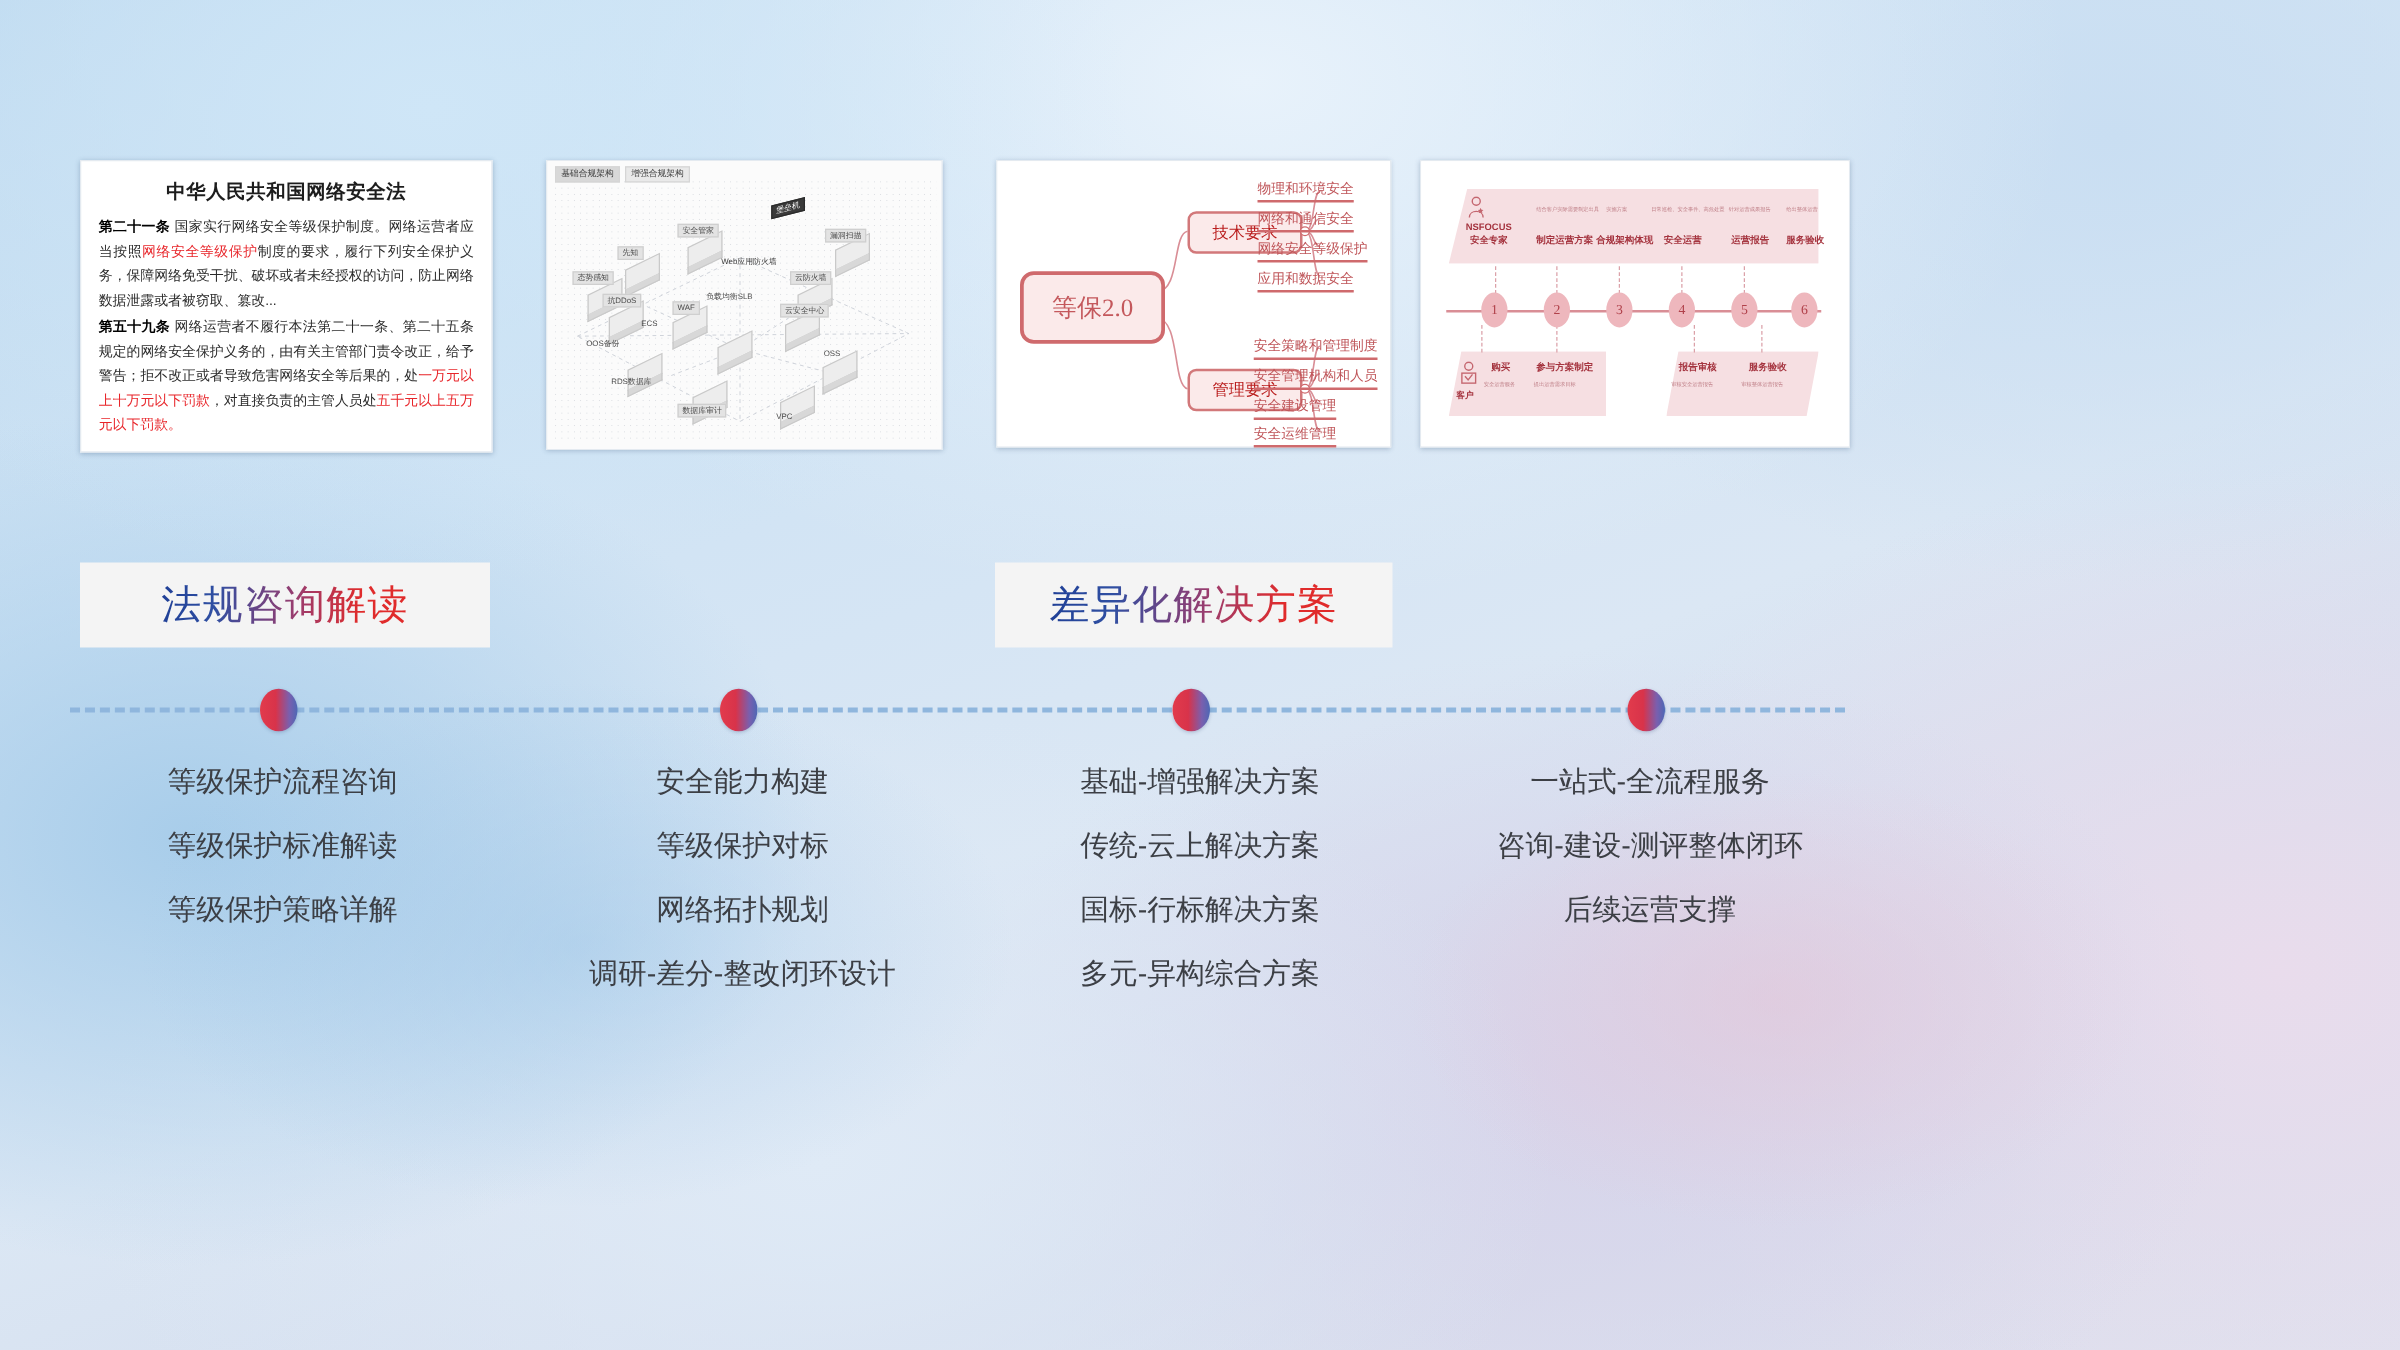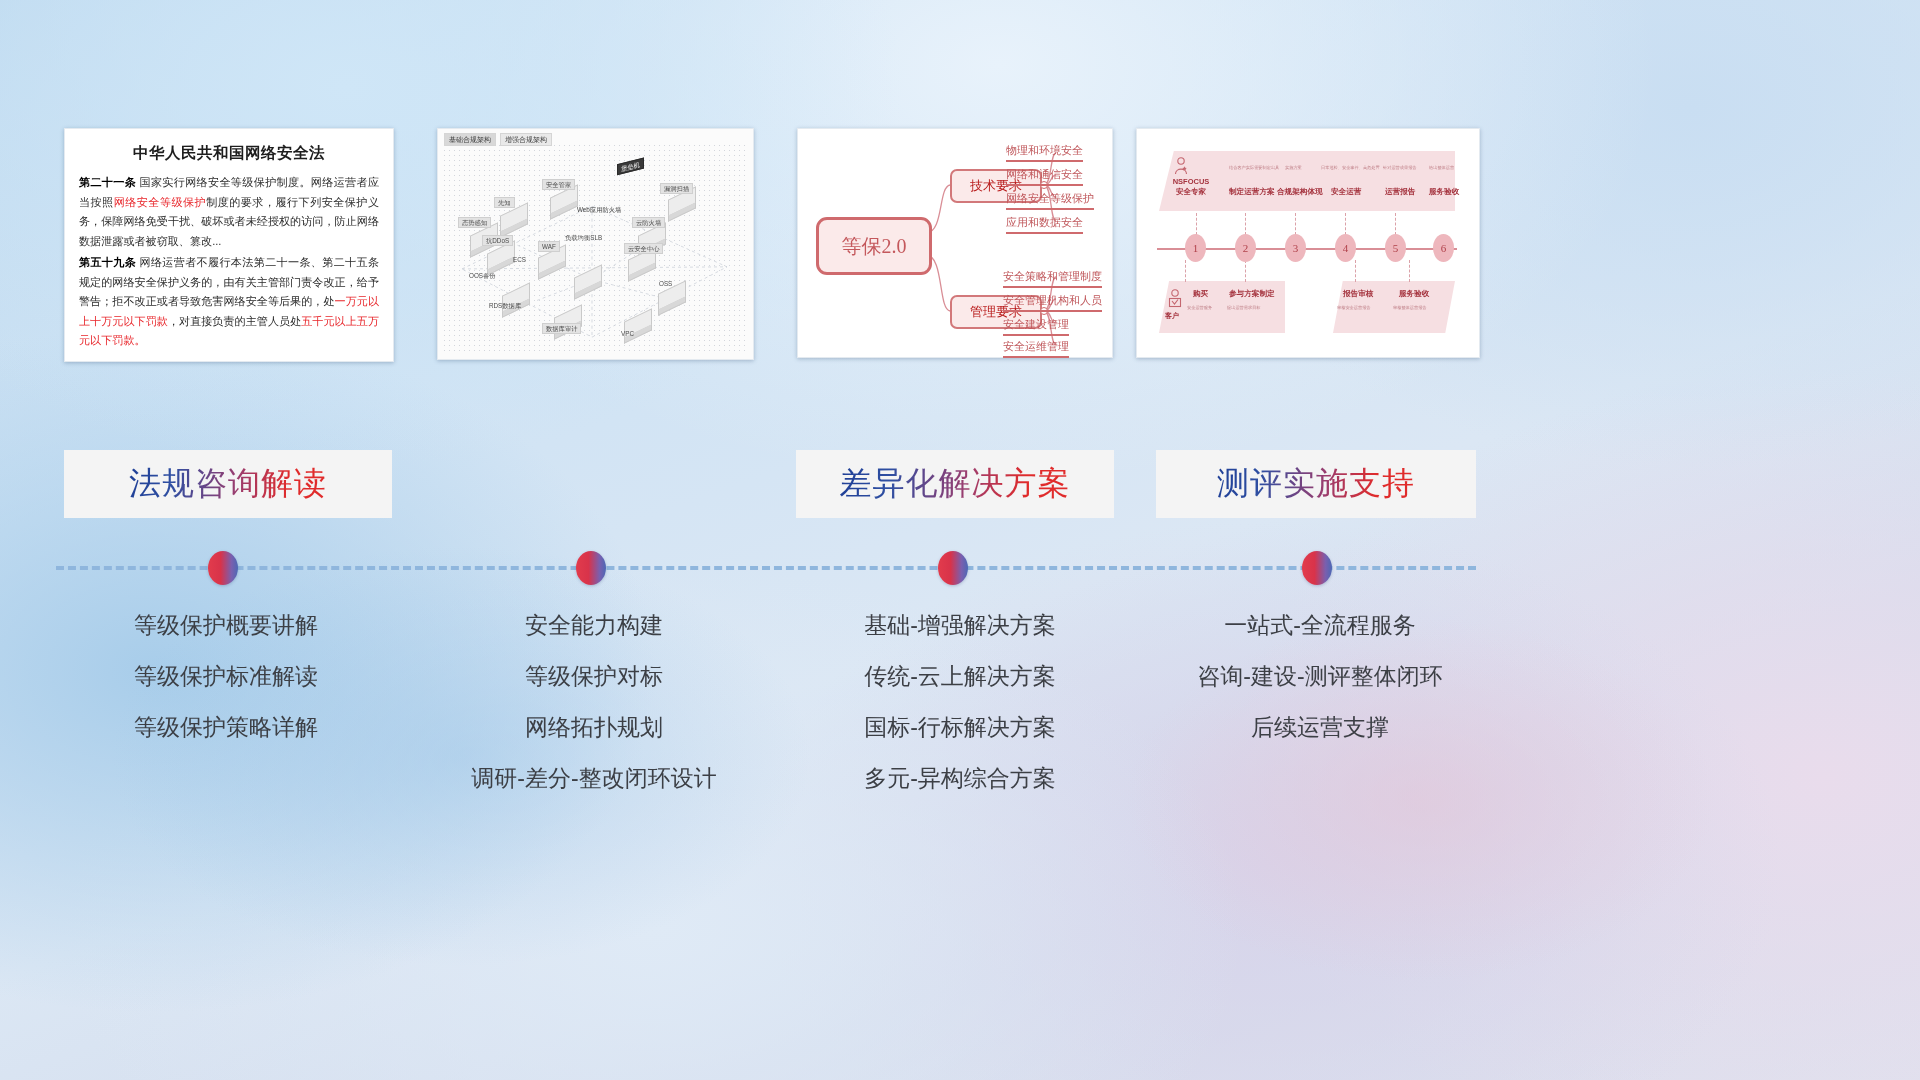--- a/index.html
+++ b/index.html
@@ -306,36 +306,33 @@
   </div>
 </div>
 
 <div class="titles">
   <div class="tbox tb1">
     <span>法规咨询解读</span>
   </div>
   <div class="tbox tb3">
     <span>差异化解决方案</span>
   </div>
-  <div class="tbox tb4">
-    <span>测评实施支持</span>
-  </div>
 </div>
 
 <div class="tl">
   <div class="tl-line"></div>
   <div class="tl-dot" style="left:152px;"></div>
   <div class="tl-dot" style="left:520px;"></div>
   <div class="tl-dot" style="left:882px;"></div>
   <div class="tl-dot" style="left:1246px;"></div>
 </div>
 
 <div class="lists">
   <div class="col c1">
-    <div class="li">等级保护概要讲解</div>
+    <div class="li">等级保护流程咨询</div>
     <div class="li">等级保护标准解读</div>
     <div class="li">等级保护策略详解</div>
   </div>
   <div class="col c2">
     <div class="li">安全能力构建</div>
     <div class="li">等级保护对标</div>
     <div class="li">网络拓扑规划</div>
     <div class="li">调研-差分-整改闭环设计</div>
   </div>
   <div class="col c3">

